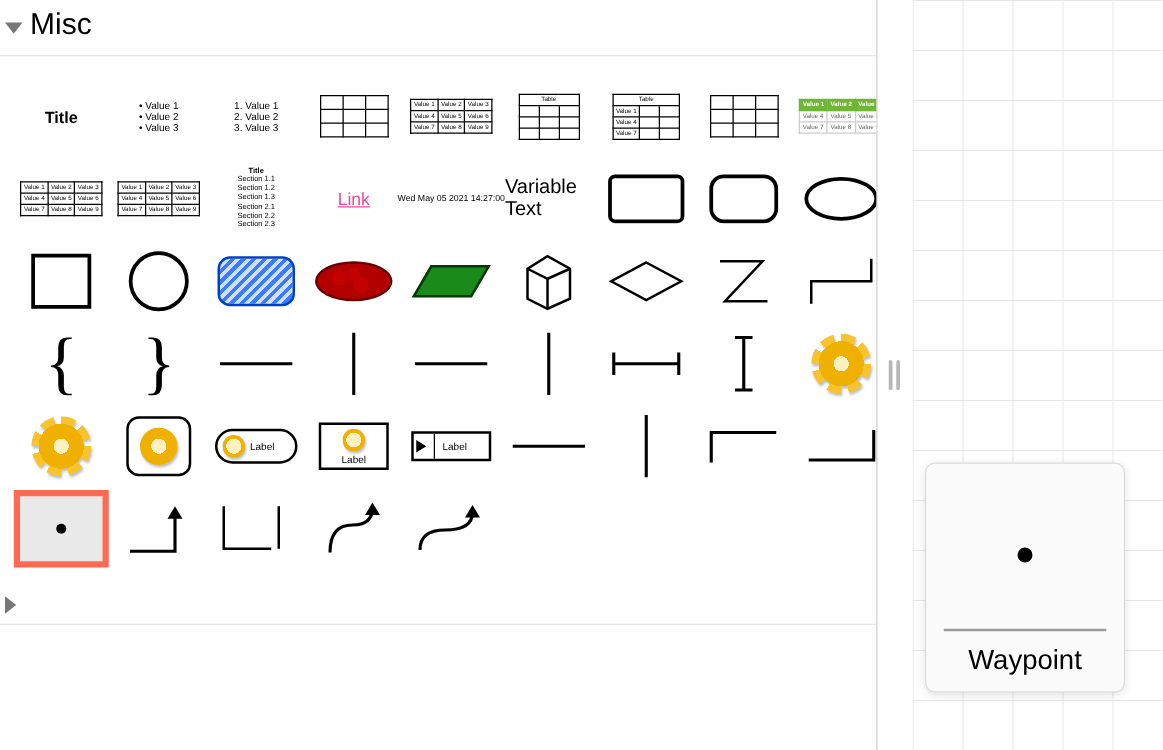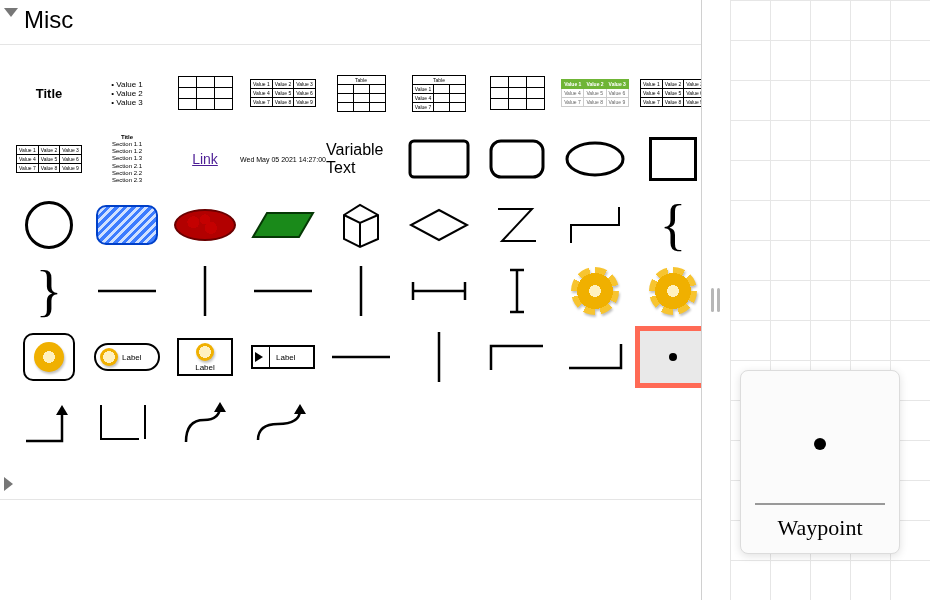--- a/index.html
+++ b/index.html
@@ -14,20 +14,21 @@
   }
   .sidebar {
     width: 702px;
     height: 600px;
     border-right: 1px solid #d0d0d0;
     overflow: hidden;
     background: #fff;
   }
   .section-header {
     display: flex;
+    align-items: center;
     padding: 6px 8px 10px 4px;
     font-size: 24px;
     cursor: pointer;
     border-bottom: 1px solid #e5e5e5;
   }
   .section-header .chev {
     width: 0; height: 0;
     border-left: 7px solid transparent;
     border-right: 7px solid transparent;
     border-top: 9px solid #777;
@@ -82,21 +83,21 @@
     min-width: 16px;
     text-align: left;
     background: #fff;
   }
   .mini-table.th-top th { text-align: center; font-weight: 400; background: #fff; border: 1px solid #000;}
   .mini-table.no-text td { min-width: 18px; height: 11px; }
   .mini-table.green th { background: #6fb536; color:#fff; border-color:#6fb536;}
   .mini-table.green td { border-color:#ccc; color:#666; }
 
   
-  .link-text { color: #4c1d95; text-decoration: underline; font-size: 14px; }
+  .link-text { color: #ec4899; text-decoration: underline; font-size: 14px; }
 
   .timestamp-text { font-size: 7px; color:#000; white-space: nowrap; }
   .var-text { font-size: 16px; }
 
   
   .sq-outline { width: 48px; height: 44px; border: 3px solid #000; background:#fff; }
   .circ-outline { width: 48px; height: 48px; border: 3px solid #000; border-radius: 50%; background:#fff;}
   .round-rect-scribble {
     width: 62px; height: 40px; border: 2px solid #0040c8; border-radius: 10px;
     background: repeating-linear-gradient(135deg, #3b7bff 0 3px, #cfe0ff 3px 6px);
@@ -160,21 +161,21 @@
     display: flex; flex-direction: column; align-items:center;
     padding: 14px 8px 12px 8px;
   }
   .tooltip-card .preview {
     width: 130px; height: 120px;
     display:flex; align-items:center; justify-content:center;
     border-bottom: 2px solid #999;
     margin-bottom: 10px;
   }
   .tooltip-card .preview .dot { width:12px;height:12px;background:#000;border-radius:50%; }
-  .tooltip-card .label { font-size: 22px; font-family: Liberation Serif, serif; }
+  .tooltip-card .label { font-size: 22px; }
 
   .adv-section { margin-top: 8px; }
 </style>
 </head>
 <body>
 
 <div class="sidebar">
 
   <div class="section-header">
     <span class="chev"></span>
@@ -184,20 +185,27 @@
   <div class="shape-grid">
 
     <div class="shape-cell">
       <span class="title-cell">Title</span>
     </div>
     <div class="shape-cell">
       <div class="vlist">
         <div>Value 1</div>
         <div>Value 2</div>
         <div>Value 3</div>
+      </div>
+    </div>
+    <div class="shape-cell">
+      <div class="nlist">
+        <div>1. Value 1</div>
+        <div>2. Value 2</div>
+        <div>3. Value 3</div>
       </div>
     </div>
     <div class="shape-cell">
       <table class="mini-table no-text">
           <tbody>
             <tr>
               <td></td>
               <td></td>
               <td></td>
             </tr>

